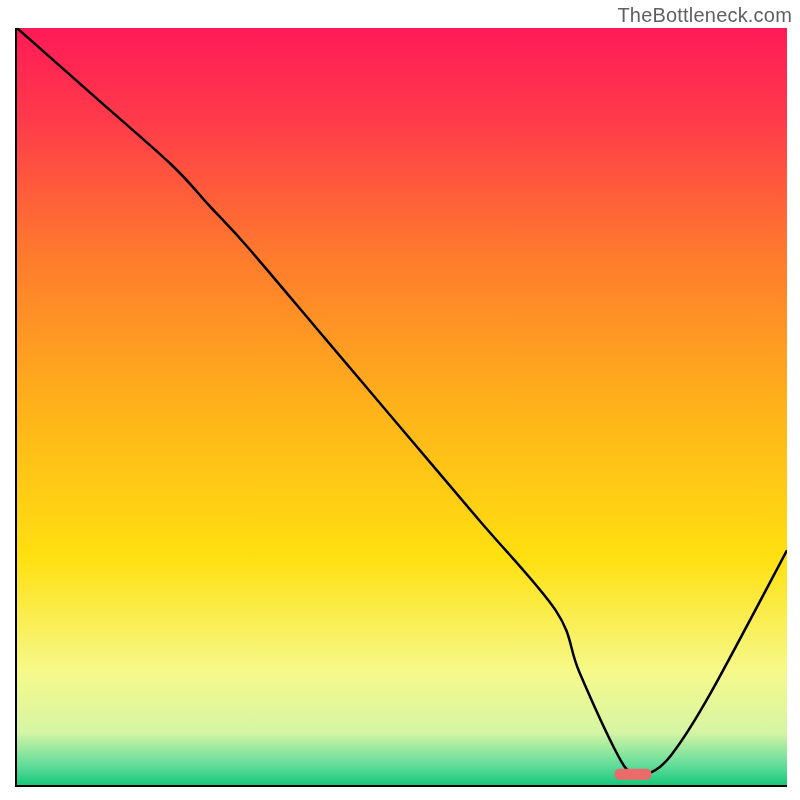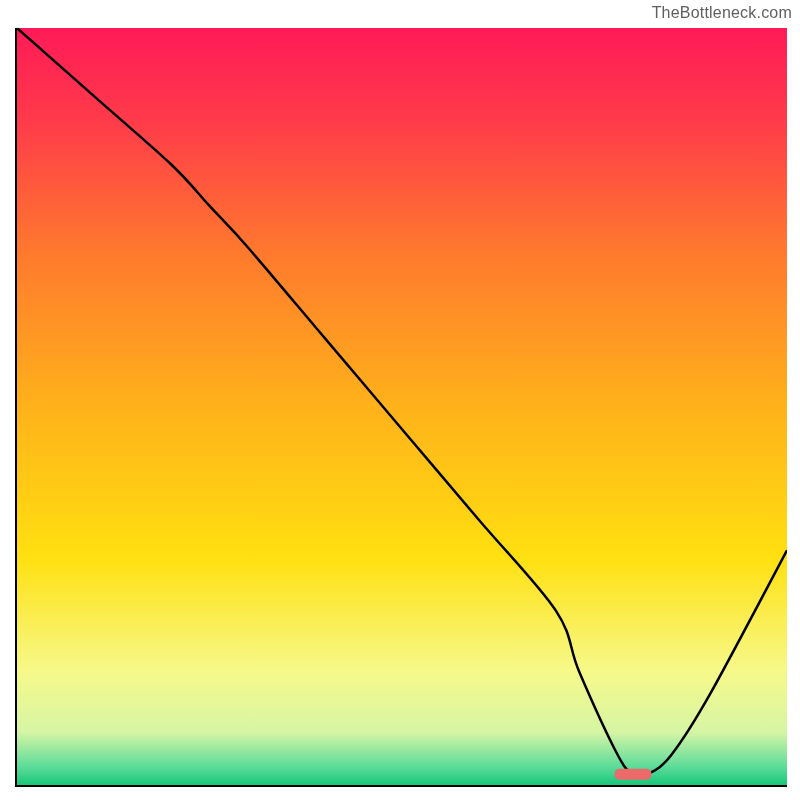--- a/index.html
+++ b/index.html
@@ -8,21 +8,21 @@
     width: 800px;
     height: 800px;
     overflow: hidden;
     background: #ffffff;
     font-family: Arial, Helvetica, sans-serif;
   }
   .watermark {
     position: absolute;
     top: 4px;
     right: 8px;
-    font-size: 16px;
+    font-size: 20px;
     color: #5f5f5f;
     font-weight: 500;
     letter-spacing: 0.2px;
   }
   .chart-area {
     position: absolute;
     left: 15px;
     top: 28px;
     width: 770px;
     height: 757px;

